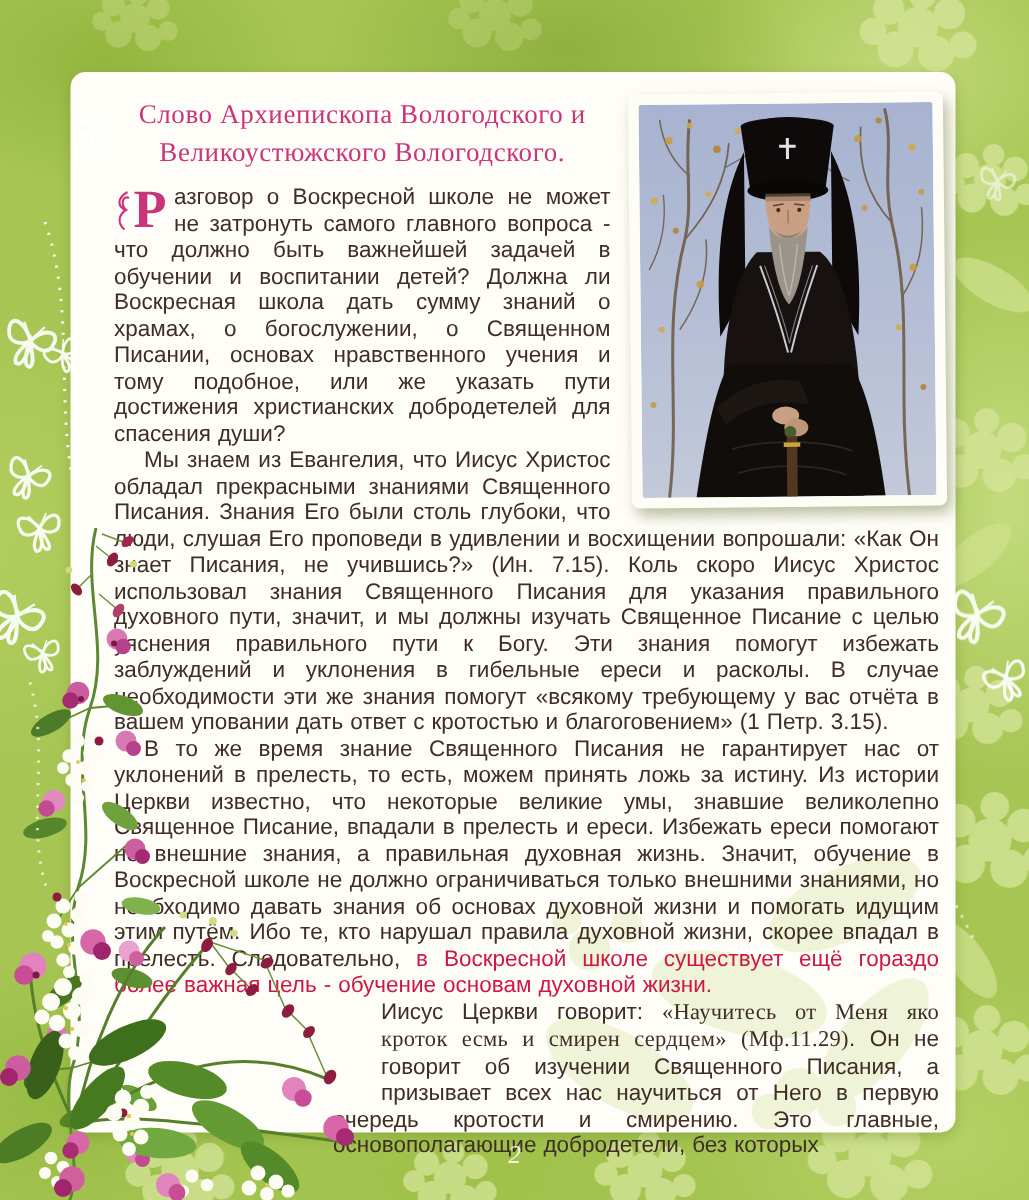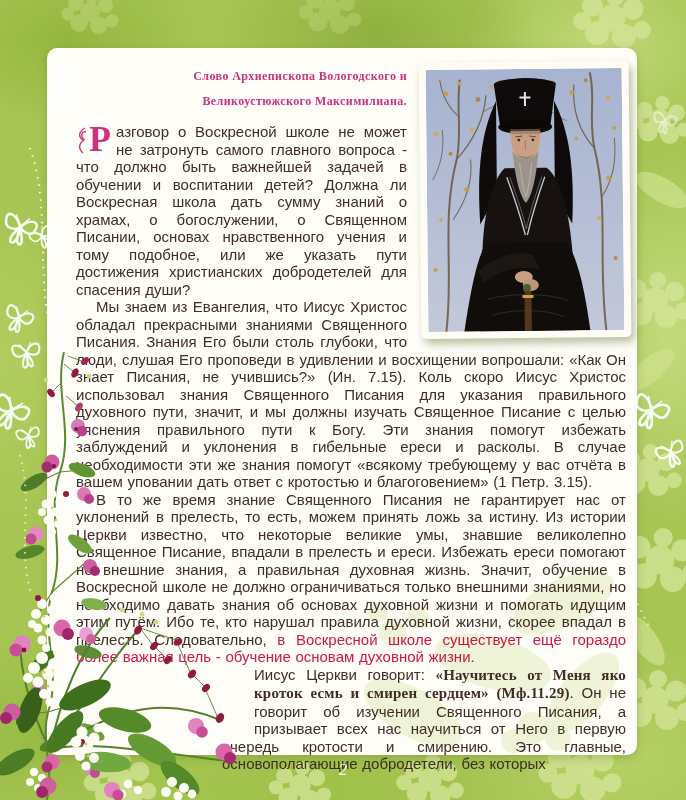--- a/index.html
+++ b/index.html
@@ -34,40 +34,40 @@
   
   .photo-frame{
     float:right;width:196px;height:262px;background:#fdfdf6;
     padding:7px;border-radius:5px;margin:2px -4px 12px 13px;
     box-shadow:3px 5px 9px rgba(98,115,50,.45);
     transform:rotate(-.6deg);
   }
   .photo-frame svg{display:block;border-radius:2px;}
   
   .title{
-    margin:4px 0 9px;text-align:right;
-    font-family:"Liberation Serif",serif;font-weight:bold;
-    font-size:12px;line-height:25px;letter-spacing:.4px;
+    margin:4px 0 9px;text-align:center;
+    font-family:"Liberation Serif",serif;font-weight:normal;
+    font-size:18px;line-height:25px;letter-spacing:.4px;
     color:#c9347b;
   }
   
   p{
     margin:0;color:#3f2d26;font-size:15px;line-height:17.5px;
     text-align:justify;text-indent:20px;word-spacing:.5px;
   }
   p.first{text-indent:0;}
   p.last{text-indent:0;}
   .dropcap{
     float:left;position:relative;padding-left:13px;margin:1px 5px 0 0;
     font-family:"Liberation Serif",serif;font-weight:bold;
     font-size:36px;line-height:31px;color:#c9347b;
   }
   .dropcap svg{position:absolute;left:0;top:2px;}
   .red{color:#ce1745;}
-  .slavonic{font-family:"Liberation Serif",serif;font-weight:bold;letter-spacing:.2px;}
+  .slavonic{font-family:"Liberation Serif",serif;font-weight:normal;letter-spacing:.2px;}
   .sp-a{float:left;width:130px;height:18px;}
   .sp-b{float:left;clear:left;width:178px;height:52px;}
   .sp-c{float:left;clear:left;width:146px;height:36px;}
   
   .page-number{
     position:absolute;left:0;right:0;top:760px;z-index:3;text-align:center;
     font-family:"Liberation Serif",serif;font-style:italic;
     font-size:17px;color:#fbfcef;opacity:.95;
   }
   .garland{position:absolute;z-index:4;pointer-events:none;}
@@ -206,21 +206,21 @@
         <ellipse cx="96" cy="208" rx="9" ry="6" fill="#c9a084"></ellipse>
         <ellipse cx="103" cy="216" rx="8" ry="6" fill="#bf9579"></ellipse>
         <circle cx="99" cy="219" r="4" fill="#46602c"></circle>
         <rect x="96.5" y="222" width="7" height="40" fill="#53381f"></rect>
         <rect x="94.5" y="226" width="11" height="3" fill="#caa43c"></rect>
       </svg>
     </div>
 
     <div class="title">
       <div>Слово Архиепископа Вологодского и</div>
-      <div>Великоустюжского Максимилиана.</div>
+      <div>Великоустюжского Вологодского.</div>
     </div>
 
     <p class="first">
       <span class="dropcap"><svg width="12" height="30" viewBox="0 0 12 30">
             <path d="M9,2 C2,6 2,12 8,14 C3,17 2,23 7,27 M8,14 C4,10 6,4 10,6" stroke="#c9347b" stroke-width="1.4" fill="none"></path>
           </svg><span>Р</span></span><span>азговор о Воскресной школе не может не затронуть самого главного вопроса - что должно быть важнейшей задачей в обучении и воспитании детей? Должна ли Воскресная школа дать сумму знаний о храмах, о богослужении, о Священном Писании, основах нравственного учения и тому подобное, или же указать пути достижения христианских добродетелей для спасения души?</span>
     </p>
 
     <p><span>Мы знаем из Евангелия, что Иисус Христос обладал прекрасными знаниями Священного Писания. Знания Его были столь глубоки, что люди, слушая Его проповеди в удивлении и восхищении вопрошали: «Как Он знает Писания, не учившись?» (Ин. 7.15). Коль скоро Иисус Христос использовал знания Священного Писания для указания правильного духовного пути, значит, и мы должны изучать Священное Писание с целью уяснения правильного пути к Богу. Эти знания помогут избежать заблуждений и уклонения в гибельные ереси и расколы. В случае необходимости эти же знания помогут «всякому требующему у вас отчёта в вашем уповании дать ответ с кротостью и благоговением» (1 Петр. 3.15).</span></p>
 

